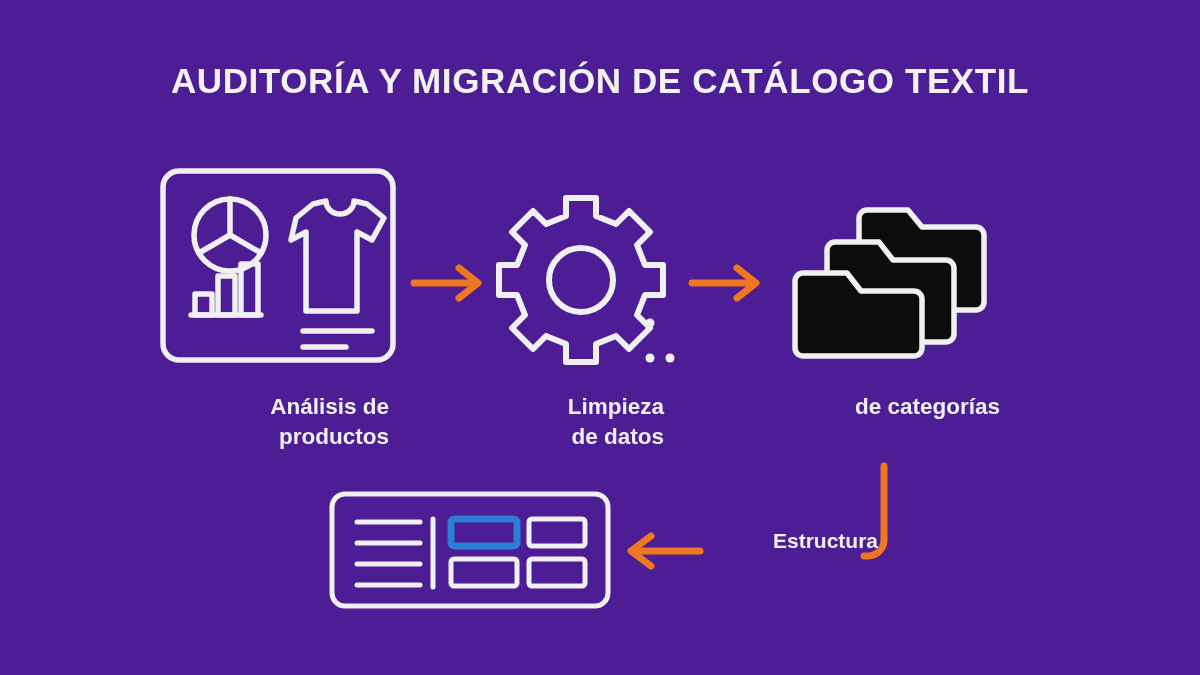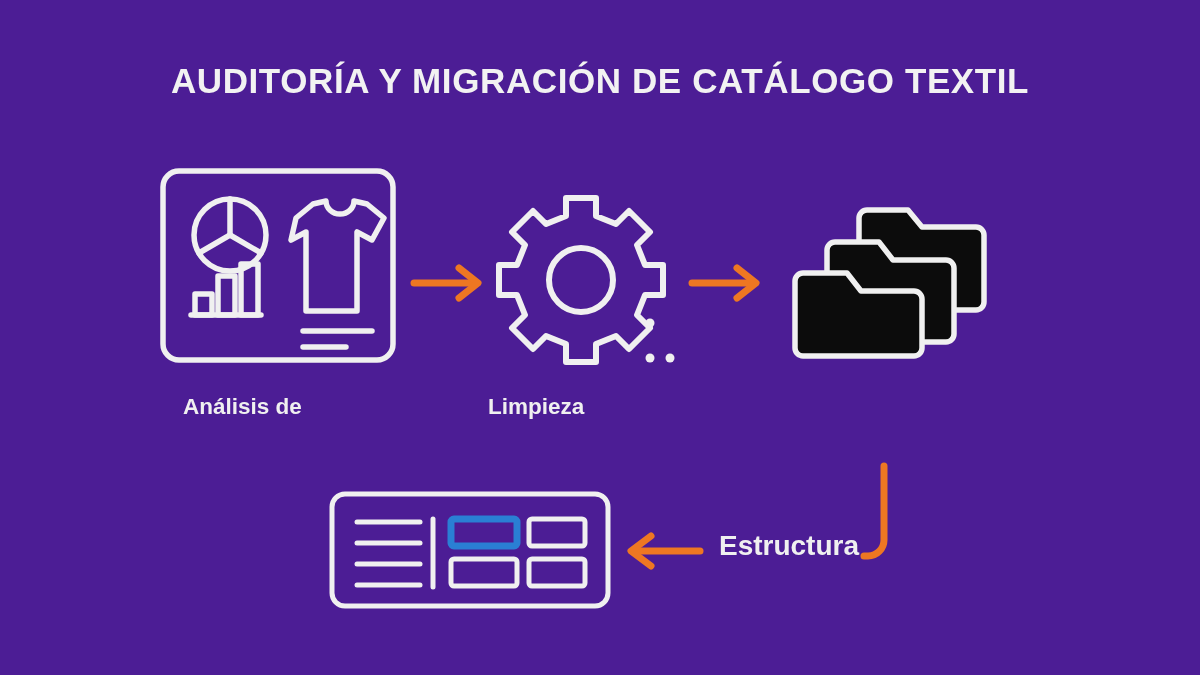--- a/index.html
+++ b/index.html
@@ -27,21 +27,21 @@
     font-size: 35px;
     font-weight: bold;
     letter-spacing: 0.6px;
     line-height: 1.1;
     white-space: nowrap;
   }
 
   
   .step-label {
     position: absolute;
-    text-align: left;
+    text-align: right;
     color: #f0f0f0;
     font-size: 22.5px;
     font-weight: bold;
     line-height: 1.35;
   }
   .step-label .l2 { display: block; }
 
   
   .icon-box { position: absolute; }
   .icon-box svg { display: block; overflow: visible; }
@@ -49,23 +49,23 @@
   
   .arrow { position: absolute; }
   .arrow svg { display: block; overflow: visible; }
 
   
   #final-label {
     position: absolute;
     left: 700px;
     top: 527px;
     width: 178px;
-    text-align: center;
+    text-align: right;
     color: #f0f0f0;
-    font-size: 28px;
+    font-size: 21px;
     font-weight: bold;
     line-height: 1.35;
   }
   #final-label .l2 { display: block; }
 </style>
 </head>
 <body>
 
 <div id="canvas">
 
@@ -92,20 +92,21 @@
       <rect x="58" y="108" width="17" height="39"></rect>
       <rect x="81" y="96" width="17" height="51"></rect>
 
       <path d="M143 163 L212 163"></path>
       <path d="M143 179 L186 179"></path>
     </svg>
   </div>
 
   <div class="step-label" style="left:183px; top:392px; width:206px;">
     <span>Análisis de</span>
+    <span class="l2">productos</span>
   </div>
 
   <div class="arrow" style="left:412px; top:263px;">
     <svg width="76" height="40" viewBox="0 0 76 40" fill="none" stroke="#ee7722" stroke-width="7" stroke-linecap="round" stroke-linejoin="round">
       <path d="M2 20 L62 20"></path>
       <path d="M47 5 L66 20 L47 35"></path>
     </svg>
   </div>
 
   <div class="icon-box" style="left:498px; top:192px;">
@@ -121,22 +122,23 @@
   </div>
 
   <div class="icon-box" style="left:645px; top:318px;">
     <svg width="30" height="45" viewBox="0 0 30 45" fill="#f0f0f0">
       <circle cx="5" cy="5" r="4.5"></circle>
       <circle cx="5" cy="40" r="4.5"></circle>
       <circle cx="25" cy="40" r="4.5"></circle>
     </svg>
   </div>
 
-  <div class="step-label" style="left:488px; top:392px; width:196px;">
+  <div class="step-label" style="left:468px; top:392px; width:196px;">
     <span>Limpieza</span>
+    <span class="l2">de datos</span>
   </div>
 
   <div class="arrow" style="left:690px; top:263px;">
     <svg width="76" height="40" viewBox="0 0 76 40" fill="none" stroke="#ee7722" stroke-width="7" stroke-linecap="round" stroke-linejoin="round">
       <path d="M2 20 L62 20"></path>
       <path d="M47 5 L66 20 L47 35"></path>
     </svg>
   </div>
 
   <div class="icon-box" style="left:790px; top:182px;">
@@ -147,20 +149,21 @@
 
       <path d="M37 68 a8 8 0 0 1 8-8 L89 60 L103 78 L156 78 a8 8 0 0 1 8 8
                L164 152 a8 8 0 0 1 -8 8 L45 160 a8 8 0 0 1 -8 -8 Z"></path>
 
       <path d="M5 99 a8 8 0 0 1 8-8 L57 91 L71 109 L124 109 a8 8 0 0 1 8 8
                L132 166 a8 8 0 0 1 -8 8 L13 174 a8 8 0 0 1 -8 -8 Z"></path>
     </svg>
   </div>
 
   <div class="step-label" style="left:760px; top:392px; width:240px;">
+    <span class="l2">de categorías</span>
   </div>
 
   <div class="arrow" style="left:862px; top:462px;">
     <svg width="60" height="110" viewBox="0 0 60 110" fill="none" stroke="#ee7722" stroke-width="7" stroke-linecap="round" stroke-linejoin="round">
       <path d="M22 4 L22 78 a16 16 0 0 1 -16 16 L2 94"></path>
     </svg>
   </div>
 
   <div id="final-label">
     <span>Estructura</span>

